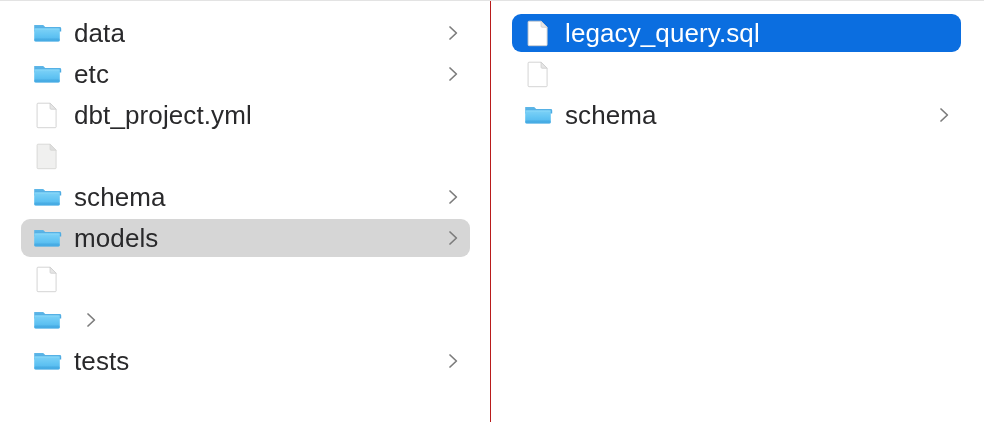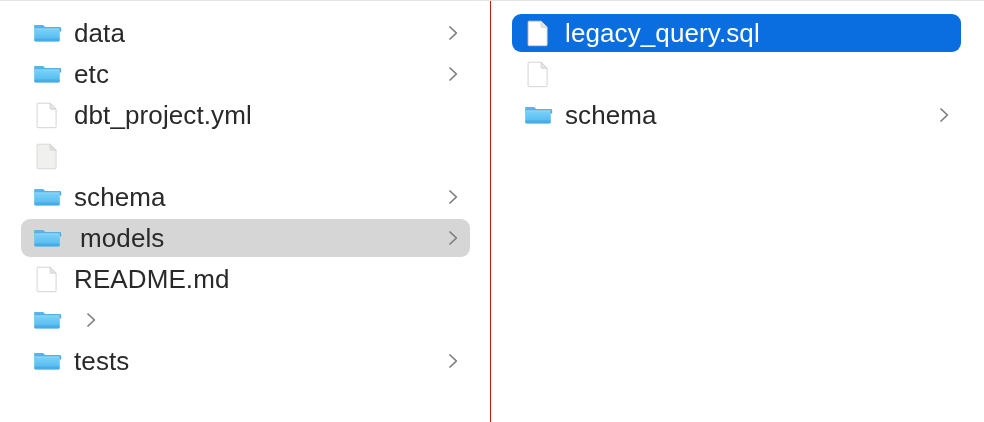--- a/index.html
+++ b/index.html
@@ -51,21 +51,20 @@
     box-sizing: border-box;
     cursor: default;
   }
   .column.right .row {
     margin-left: 21px;
     margin-right: 22px;
   }
 
   .row.selected-inactive {
     background: #d6d6d6;
-    gap: 6px;
   }
   .row.selected-active {
     background: #0b6ee0;
   }
 
   .icon {
     width: 30px;
     height: 30px;
     flex: 0 0 30px;
     margin-right: 12px;
@@ -254,21 +253,20 @@
             </svg>
           </span>
         </div>
         <div class="row">
           <span class="icon">
             <svg viewBox="0 0 30 30" xmlns="http://www.w3.org/2000/svg">
               <path d="M6.0 3.2 h12.1 l6.0 6.0 v17.6 a0.9 0.9 0 0 1 -0.9 0.9 H6.0 a0.9 0.9 0 0 1 -0.9 -0.9 V4.1 a0.9 0.9 0 0 1 0.9 -0.9 Z" fill="#ffffff" stroke="#cfcfcf" stroke-width="0.9"></path>
               <path d="M18.1 3.2 v5.1 a0.9 0.9 0 0 0 0.9 0.9 h5.1 Z" fill="#e6e6e6" stroke="#cfcfcf" stroke-width="0.9" stroke-linejoin="round"></path>
             </svg>
           </span>
-          <span class="row-label">README.md</span>
           <span class="chevron hidden">
             <svg width="11" height="16" viewBox="0 0 11 16" xmlns="http://www.w3.org/2000/svg">
               <path d="M2 2 L8.4 8 L2 14" fill="none" stroke="#7c7c7c" stroke-width="1.7" stroke-linecap="round" stroke-linejoin="round"></path>
             </svg>
           </span>
         </div>
         <div class="row">
           <span class="icon">
             <svg viewBox="0 0 30 30" xmlns="http://www.w3.org/2000/svg">
               <defs>

